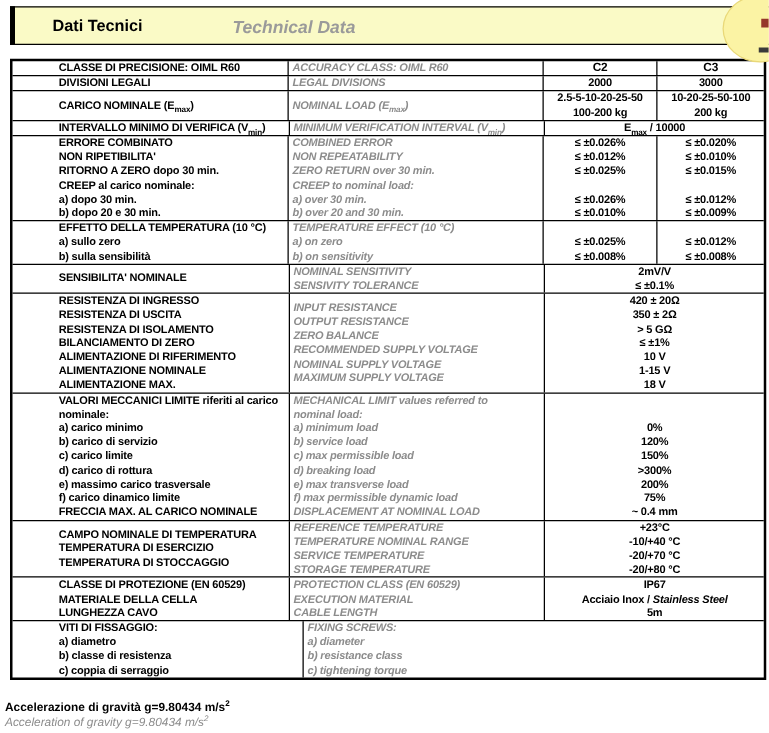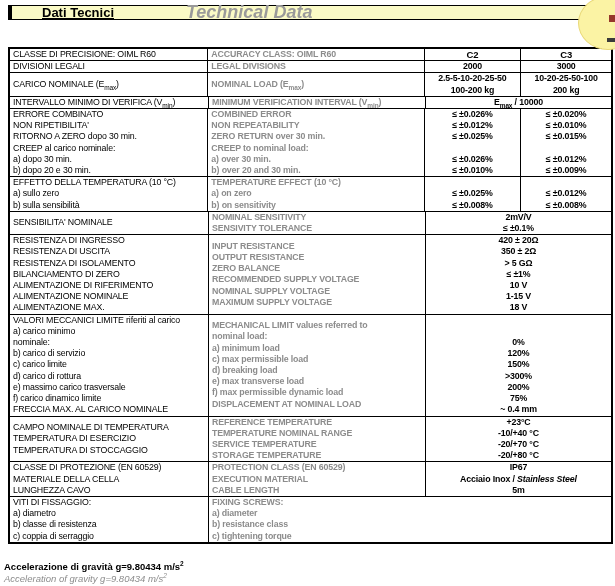--- a/index.html
+++ b/index.html
@@ -3,32 +3,31 @@
 <meta charset="utf-8">
 <style>
   html,body{margin:0;padding:0;}
   body{
     width:615px;height:586px;position:relative;overflow:hidden;
     background:#ffffff;
     font-family:"Liberation Sans", sans-serif;
   }
   
   .header-bar{
-    position:absolute;left:8px;top:5px;width:607px;height:15px;
+    position:absolute;left:8px;top:5px;width:607px;height:31px;
     box-sizing:border-box;
     background:#fafac6;
     border-top:1.5px solid #000;
     border-bottom:1.5px solid #000;
     border-left:4px solid #000;
     display:flex;align-items:center;
     z-index:1;
-    text-decoration:underline;
   }
   .title-it{font-size:13px;font-weight:bold;color:#000;margin-left:30px;white-space:nowrap;}
-  .title-en{font-size:18px;font-weight:bold;font-style:italic;color:#9a9a9a;margin-left:72px;white-space:nowrap;}
+  .title-en{font-size:14px;font-weight:bold;font-style:italic;color:#9a9a9a;margin-left:72px;white-space:nowrap;}
   .corner-circle{
     position:absolute;left:578px;top:-4px;width:58px;height:52px;
     border-radius:50%;
     background:#fbf3a4;
     border:1px solid #e9d878;
     z-index:2;
   }
   .edge-mark-1{position:absolute;left:609px;top:15px;width:6px;height:7px;background:#96372a;z-index:3;}
   .edge-mark-2{position:absolute;left:607px;top:38px;width:8px;height:4px;background:#3a3a3a;z-index:3;}
 
@@ -39,22 +38,22 @@
     border:2px solid #000;
     background:#fff;
     font-size:8.8px;
   }
   .block{display:flex;border-bottom:1px solid #000;}
   .block:last-child{border-bottom:none;}
   .cell{
     box-sizing:border-box;display:flex;flex-direction:column;justify-content:center;
     padding:0 3px;overflow:hidden;
   }
-  .cell.it{width:198px;font-weight:normal;color:#000;}
-  .cell.en{width:217px;border-left:1px solid #000;font-weight:bold;color:#8c8c8c;}
+  .cell.it{width:198px;font-weight:bold;color:#000;margin-left:34px;}
+  .cell.en{width:217px;border-left:1px solid #000;font-weight:bold;font-style:italic;color:#8c8c8c;}
   .cell.c2{width:97px;border-left:1px solid #000;font-weight:bold;text-align:center;}
   .cell.c3{width:91px;border-left:1px solid #000;font-weight:bold;text-align:center;}
   .cell.val{width:186px;border-left:1px solid #000;font-weight:bold;text-align:center;}
   .line{min-height:11.2px;line-height:11.2px;white-space:nowrap;letter-spacing:-0.15px;}
   .block:first-child .cell.c2 .line,
   .block:first-child .cell.c3 .line{font-size:9.5px;}
   sub,sup{font-size:6.5px;line-height:0;}
   .cell.val em{font-style:italic;}
 
   
@@ -222,33 +221,34 @@
         <div class="line">&gt; 5 GΩ</div>
         <div class="line">≤ ±1%</div>
         <div class="line">10 V</div>
         <div class="line">1-15 V</div>
         <div class="line">18 V</div>
       </div>
     </div>
     <div class="block">
       <div class="cell it">
         <div class="line">VALORI MECCANICI LIMITE riferiti al carico</div>
+        <div class="line">nominale:</div>
         <div class="line">a) carico minimo</div>
-        <div class="line">nominale:</div>
         <div class="line">b) carico di servizio</div>
         <div class="line">c) carico limite</div>
         <div class="line">d) carico di rottura</div>
         <div class="line">e) massimo carico trasversale</div>
         <div class="line">f) carico dinamico  limite</div>
         <div class="line">FRECCIA MAX. AL CARICO NOMINALE</div>
       </div>
       <div class="cell en">
         <div class="line">MECHANICAL LIMIT values referred to</div>
         <div class="line">nominal load:</div>
         <div class="line">a) minimum load</div>
+        <div class="line">b) service load</div>
         <div class="line">c) max permissible load</div>
         <div class="line">d) breaking load</div>
         <div class="line">e) max transverse load</div>
         <div class="line">f) max permissible dynamic load</div>
         <div class="line">DISPLACEMENT AT NOMINAL LOAD</div>
       </div>
       <div class="cell val">
         <div class="line">&nbsp;</div>
         <div class="line">&nbsp;</div>
         <div class="line">0%</div>

